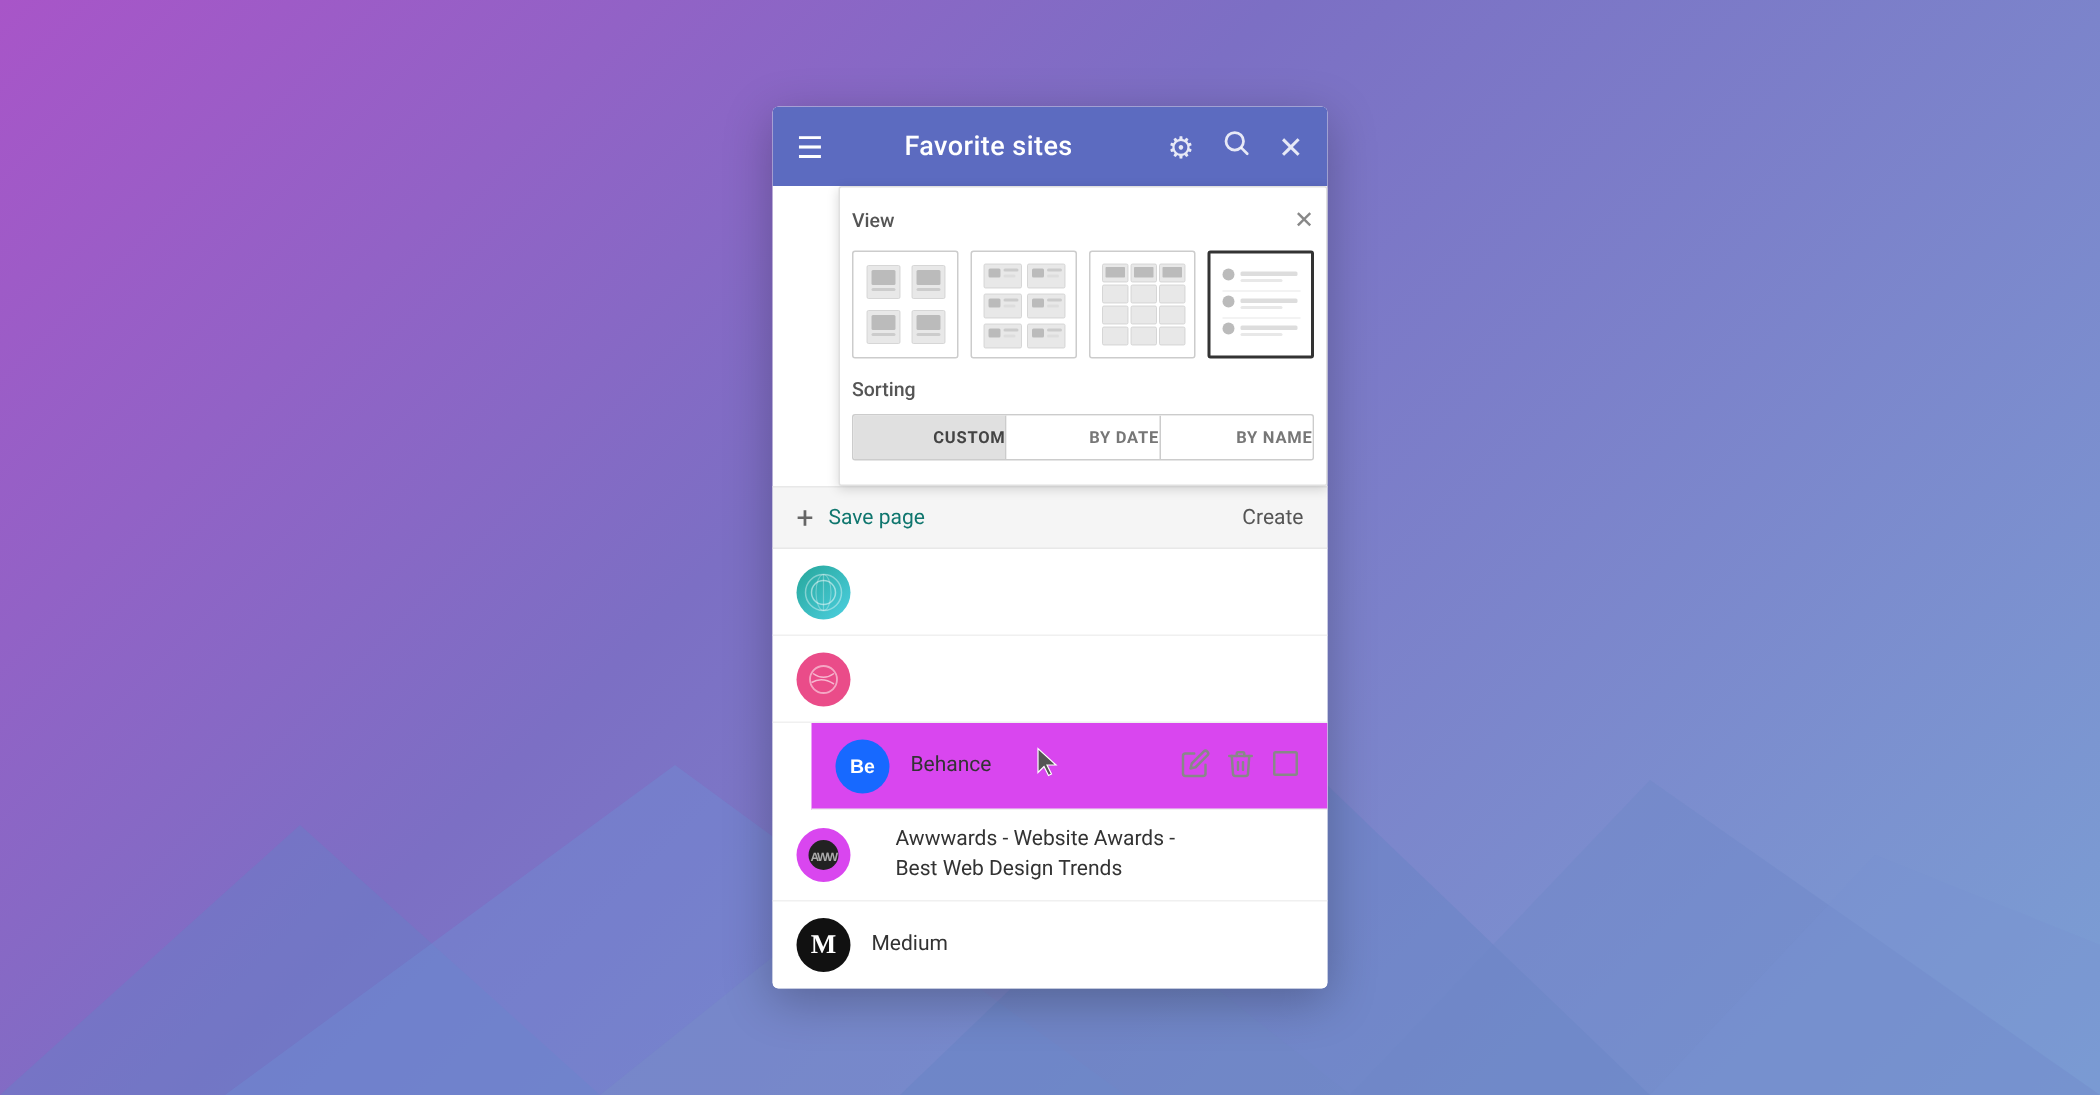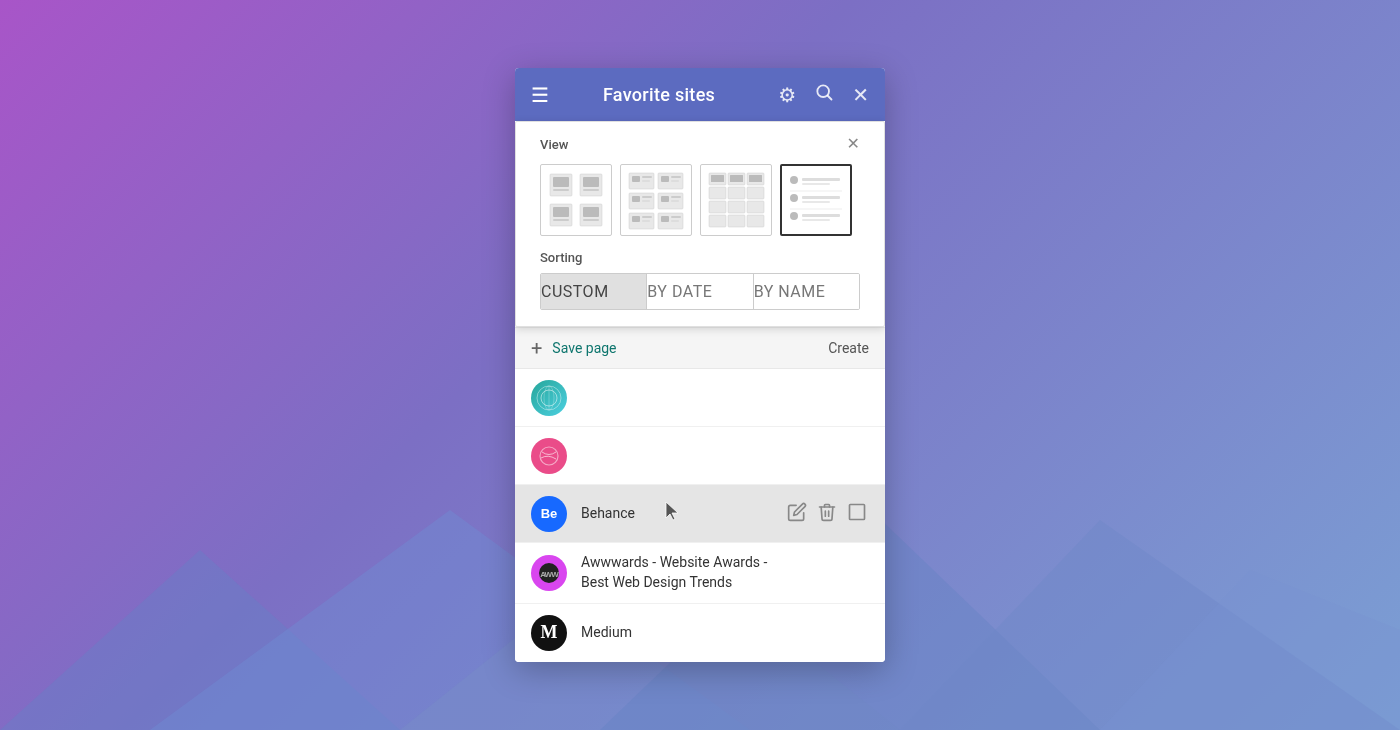--- a/index.html
+++ b/index.html
@@ -67,23 +67,24 @@
       font-size: 20px;
       cursor: pointer;
       margin-left: 4px;
     }
 
     
     .view-popup {
       background: #fff;
       border: 1px solid #e0e0e0;
       border-radius: 2px;
-      padding: 14px 24px 16px;
+      padding: 14px 8px 16px;
       position: relative;
       box-shadow: 0 2px 8px rgba(0,0,0,0.15);
+      margin-left: 44px;
     }
 
     .view-popup-header {
       display: flex;
       align-items: center;
       justify-content: space-between;
       margin-bottom: 12px;
     }
 
     .view-label {
@@ -138,23 +139,23 @@
     .sorting-tabs {
       display: flex;
       border: 1px solid #ccc;
       border-radius: 2px;
       overflow: hidden;
     }
 
     .sorting-tab {
       flex: 1;
       padding: 8px 0;
-      text-align: left;
-      font-size: 16px;
-      font-weight: 400;
+      text-align: right;
+      font-size: 11px;
+      font-weight: 700;
       letter-spacing: 0.5px;
       color: #777;
       cursor: pointer;
       background: #fff;
       border-right: 1px solid #ccc;
     }
 
     .sorting-tab:last-child {
       border-right: none;
     }
@@ -207,21 +208,22 @@
       cursor: pointer;
       position: relative;
       min-height: 58px;
     }
 
     .site-item:last-child {
       border-bottom: none;
     }
 
     .site-item.hovered {
-      background: #e5e5e5;
+      background: #d946ef;
+      margin-left: 26px;
     }
 
     .site-favicon {
       width: 36px;
       height: 36px;
       border-radius: 50%;
       flex-shrink: 0;
       display: flex;
       align-items: center;
       justify-content: center;
@@ -441,21 +443,21 @@
       </div>
     </div>
 
     <div class="site-item">
       <div class="site-favicon" style="background: #d946ef; font-size:8px; letter-spacing:-1px;">
         <svg width="24" height="24" viewBox="0 0 24 24" fill="none">
           <circle cx="12" cy="12" r="10" fill="#222"></circle>
           <text x="12" y="16" text-anchor="middle" fill="#aaa" font-size="8" font-family="Arial" font-weight="bold">AWW</text>
         </svg>
       </div>
-      <span class="site-title" style="white-space:pre-line;">Awwwards - Website Awards -
+      <span class="site-title" style="white-space:pre-line;margin-left:16px;">Awwwards - Website Awards -
 Best Web Design Trends</span>
     </div>
 
     <div class="site-item">
       <div class="site-favicon" style="background: #111;">
         <span style="font-size:18px;font-weight:700;font-family:Georgia,serif;">M</span>
       </div>
       <span class="site-title">Medium</span>
     </div>
 

